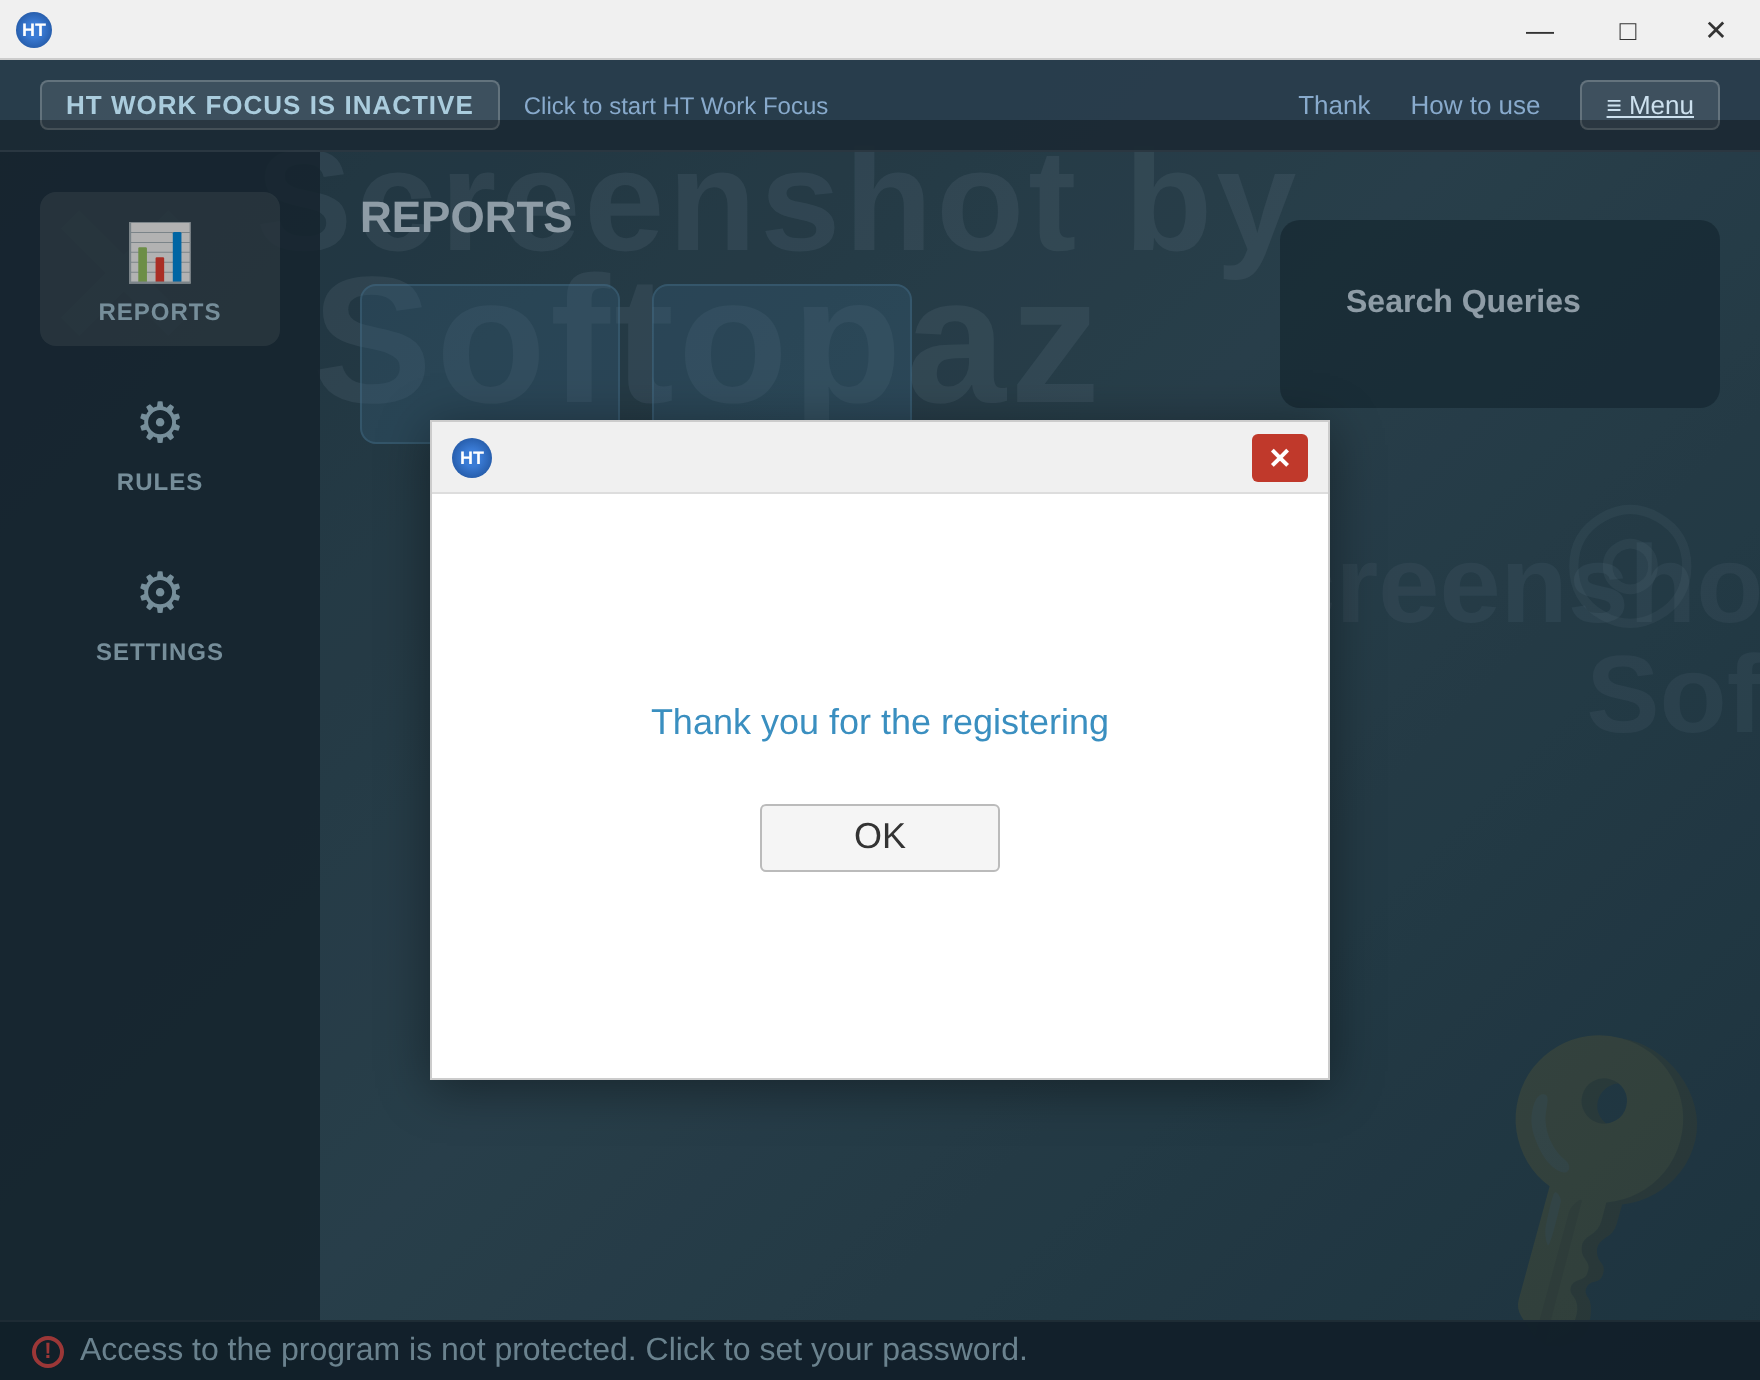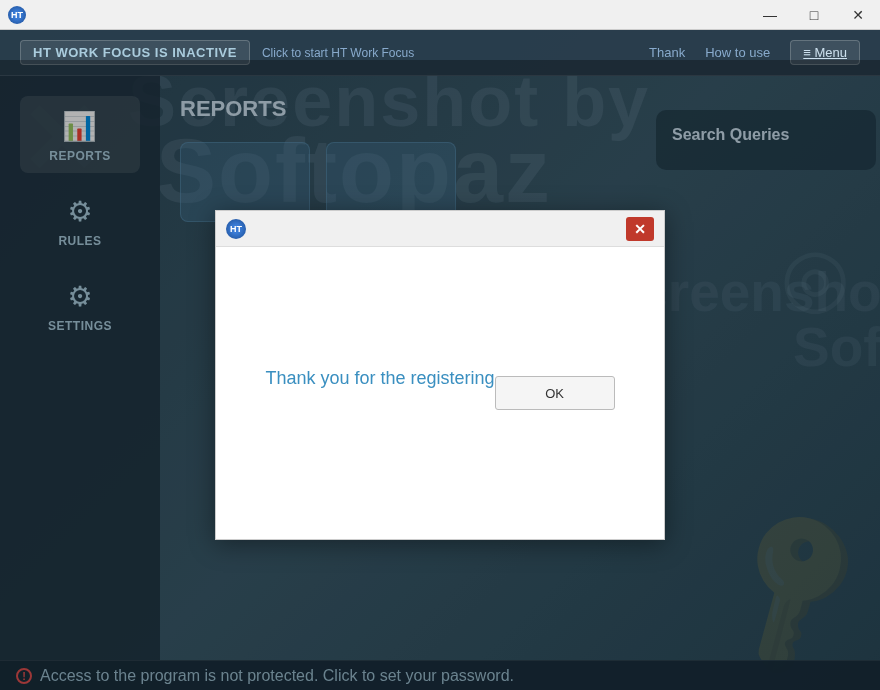--- a/index.html
+++ b/index.html
@@ -234,25 +234,25 @@
       display: flex; align-items: center; justify-content: center;
       cursor: pointer;
       color: #cce0ee;
       font-size: 13px;
     }
 
     
     .right-panel {
       position: absolute;
       top: 80px;
-      right: 4px;
+      right: 20px;
       width: 220px;
       background: rgba(30,55,70,0.7);
       border-radius: 10px;
-      padding: 16px;
+      padding: 33px;
       z-index: 3;
     }
     .right-panel-title {
       font-size: 16px;
       font-weight: bold;
       color: #cce0ee;
       margin-bottom: 10px;
     }
 
     
@@ -337,39 +337,39 @@
       border-radius: 3px;
       cursor: pointer;
       display: flex; align-items: center; justify-content: center;
       color: white;
       font-size: 14px;
       font-weight: bold;
     }
     .modal-body {
       flex: 1;
       display: flex;
-      flex-direction: row;
+      flex-direction: column;
       align-items: center;
       justify-content: center;
       padding: 20px;
     }
     .modal-message {
       font-size: 18px;
       color: #3a8fc0;
       text-align: center;
       margin-bottom: 30px;
     }
     .modal-ok-btn {
       width: 120px;
       height: 34px;
       background: #f5f5f5;
       border: 1px solid #bbb;
       border-radius: 3px;
       cursor: pointer;
-      font-size: 13px;
+      font-size: 18px;
       color: #333;
       display: flex; align-items: center; justify-content: center;
     }
 
     
     .bg-key-icon {
       position: absolute;
       bottom: 30px;
       right: 10px;
       font-size: 120px;

